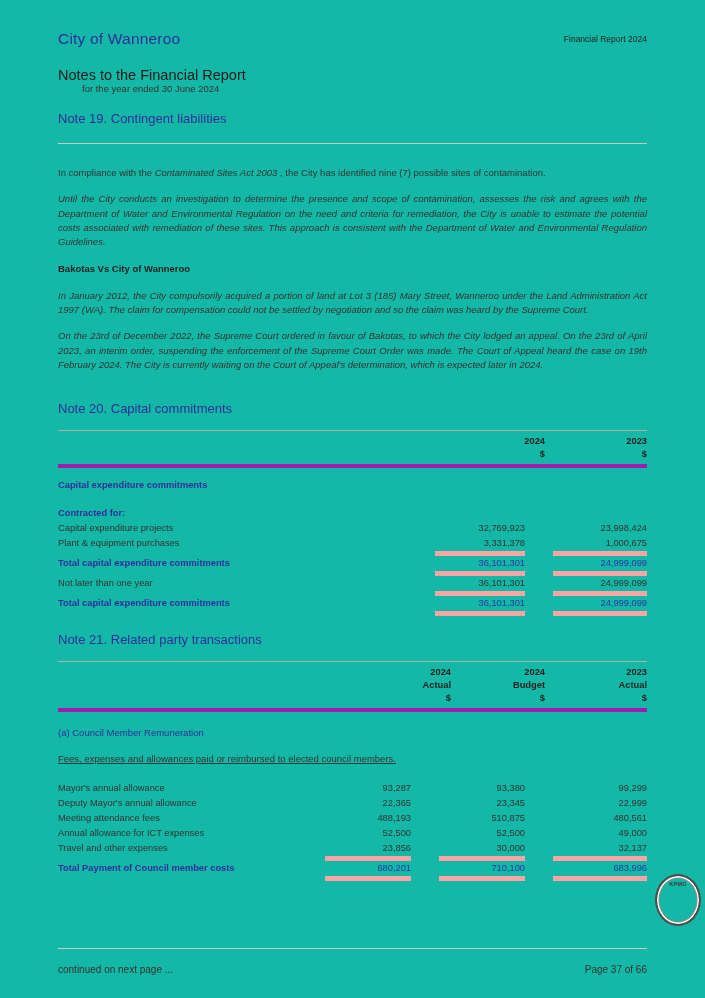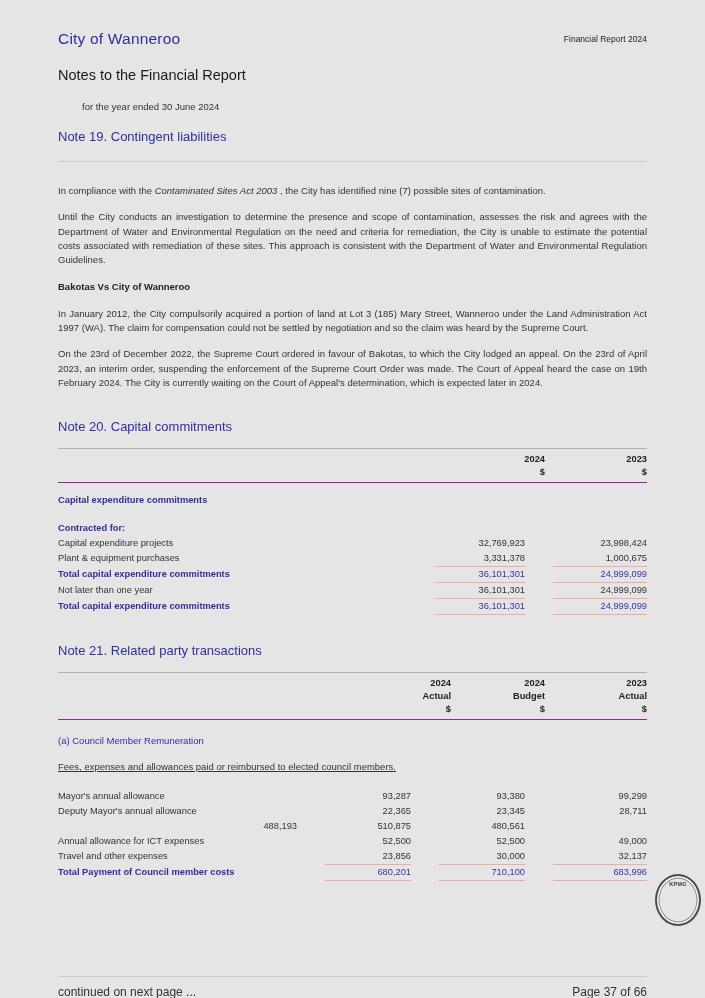--- a/index.html
+++ b/index.html
@@ -4,80 +4,80 @@
 <style>
   * { margin: 0; padding: 0; box-sizing: border-box; }
   html, body { background: #ffffff; }
   body {
     width: 705px; height: 998px;
     font-family: "Liberation Sans", "DejaVu Sans", sans-serif;
     color: #333333;
     position: relative;
     overflow: hidden;
   }
-  .page { position: relative; width: 705px; height: 998px; background: #e5e5e5; }
+  .page { position: relative; width: 705px; height: 998px; background: #14b8a6; }
   .content { padding: 30px 58px 0 58px; }
 
   
   .header-row { display: flex; justify-content: space-between; align-items: flex-start; }
   .brand { font-size: 15.5px; color: #2e2e9e; letter-spacing: 0.2px; }
   .report-label { font-size: 8.5px; color: #222; padding-top: 4px; }
   .doc-title { font-size: 14.5px; font-weight: normal; color: #1a1a1a; margin-top: 19px; }
-  .doc-subtitle { font-size: 9.5px; color: #333; margin-top: 18px; padding-left: 24px; }
+  .doc-subtitle { font-size: 9.5px; color: #333; margin-top: 0; padding-left: 24px; }
 
   
   .note-heading { font-size: 13px; font-weight: normal; color: #2e2e9e; margin-top: 17px; }
   .divider { border-top: 1px solid #c9c9c9; margin-top: 17px; }
 
   
   .para { font-size: 9.5px; line-height: 14.3px; margin-top: 12px; color: #333; }
   .para.first { margin-top: 22px; }
-  .para.just { text-align: justify; }
+  .para.just { text-align: justify; font-style: italic; }
   .bold-sub { font-weight: bold; color: #222; margin-top: 13px; }
   .para i { font-style: italic; }
   .gap-lg { margin-top: 29px; }
 
   
   .t20 { display: grid; grid-template-columns: 1fr 90px 94px; column-gap: 8px; font-size: 9.3px; }
   .t21 { display: grid; grid-template-columns: 1fr 86px 86px 94px; column-gap: 8px; font-size: 9.3px; }
-  .thead { border-top: 1px solid #b0b0b0; border-bottom: 1px solid #a21caf; margin-top: 14px; padding: 4px 0 3px 0; }
+  .thead { border-top: 1px solid #b0b0b0; border-bottom: 4px solid #a21caf; margin-top: 14px; padding: 4px 0 3px 0; }
   .thead .num div { line-height: 13px; font-weight: bold; color: #222; }
   .num { text-align: right; }
   .row { line-height: 15px; gap: 28px; }
   .row .lbl { color: #333; }
-  .row.u .num { border-bottom: 1px solid #fca5a5; }
+  .row.u .num { border-bottom: 5px solid #fca5a5; }
   .row.total .lbl { color: #2e2e9e; font-weight: bold; }
   .row.total .num { color: #3333a8; }
   .sec-title { font-size: 9.3px; font-weight: bold; color: #2e2e9e; }
   .grp-label { font-size: 9.3px; font-weight: bold; color: #2e2e9e; line-height: 15px; }
   .mt12 { margin-top: 12px; } .mt16 { margin-top: 16px; } .mt10 { margin-top: 10px; }
-  .mt14 { margin-top: 14px; } .mt32 { margin-top: 28px; }
+  .mt14 { margin-top: 14px; } .mt32 { margin-top: 16px; }
 
   .sub-note { font-size: 9.5px; color: #2e2e9e; margin-top: 15px; }
   .intro { font-size: 9.5px; line-height: 14.3px; color: #333; margin-top: 14px; max-width: 362px; text-decoration: underline; }
 
   
   .stamp {
     position: absolute; left: 655px; top: 874px; width: 46px; height: 52px;
     border: 2px solid #4d4d4d; border-radius: 50%;
     box-shadow: inset 0 0 0 1.5px #ffffff, inset 0 0 0 2.5px #8a8a8a;
     background: transparent;
   }
   .stamp-label {
     position: absolute; top: 5px; left: 0; width: 100%; text-align: center;
     font-size: 5.5px; font-weight: bold; color: #3a3a3a; letter-spacing: 0.3px;
   }
 
   
   .footer {
     position: absolute; left: 58px; right: 58px; top: 948px;
     border-top: 1px solid #cccccc;
-    padding-top: 8px;
+    padding-top: 15px;
     display: flex; justify-content: space-between;
-    font-size: 12px; color: #333; margin-top: 28px;
+    font-size: 10px; color: #333;
   }
 </style>
 </head>
 <body>
 
 <div class="page">
   <div class="content">
 
     <div class="header-row">
       <span class="brand">City of Wanneroo</span>
@@ -175,23 +175,24 @@
       <div class="t21 row">
         <div class="lbl">Mayor's annual allowance</div>
         <div class="num">93,287</div>
         <div class="num">93,380</div>
         <div class="num">99,299</div>
       </div>
       <div class="t21 row">
         <div class="lbl">Deputy Mayor's annual allowance</div>
         <div class="num">22,365</div>
         <div class="num">23,345</div>
-        <div class="num">28,711</div>
-      </div>
-      <div class="t21 row">
+        <div class="num">22,999</div>
+      </div>
+      <div class="t21 row">
+        <div class="lbl">Meeting attendance fees</div>
         <div class="num">488,193</div>
         <div class="num">510,875</div>
         <div class="num">480,561</div>
       </div>
       <div class="t21 row">
         <div class="lbl">Annual allowance for ICT expenses</div>
         <div class="num">52,500</div>
         <div class="num">52,500</div>
         <div class="num">49,000</div>
       </div>

